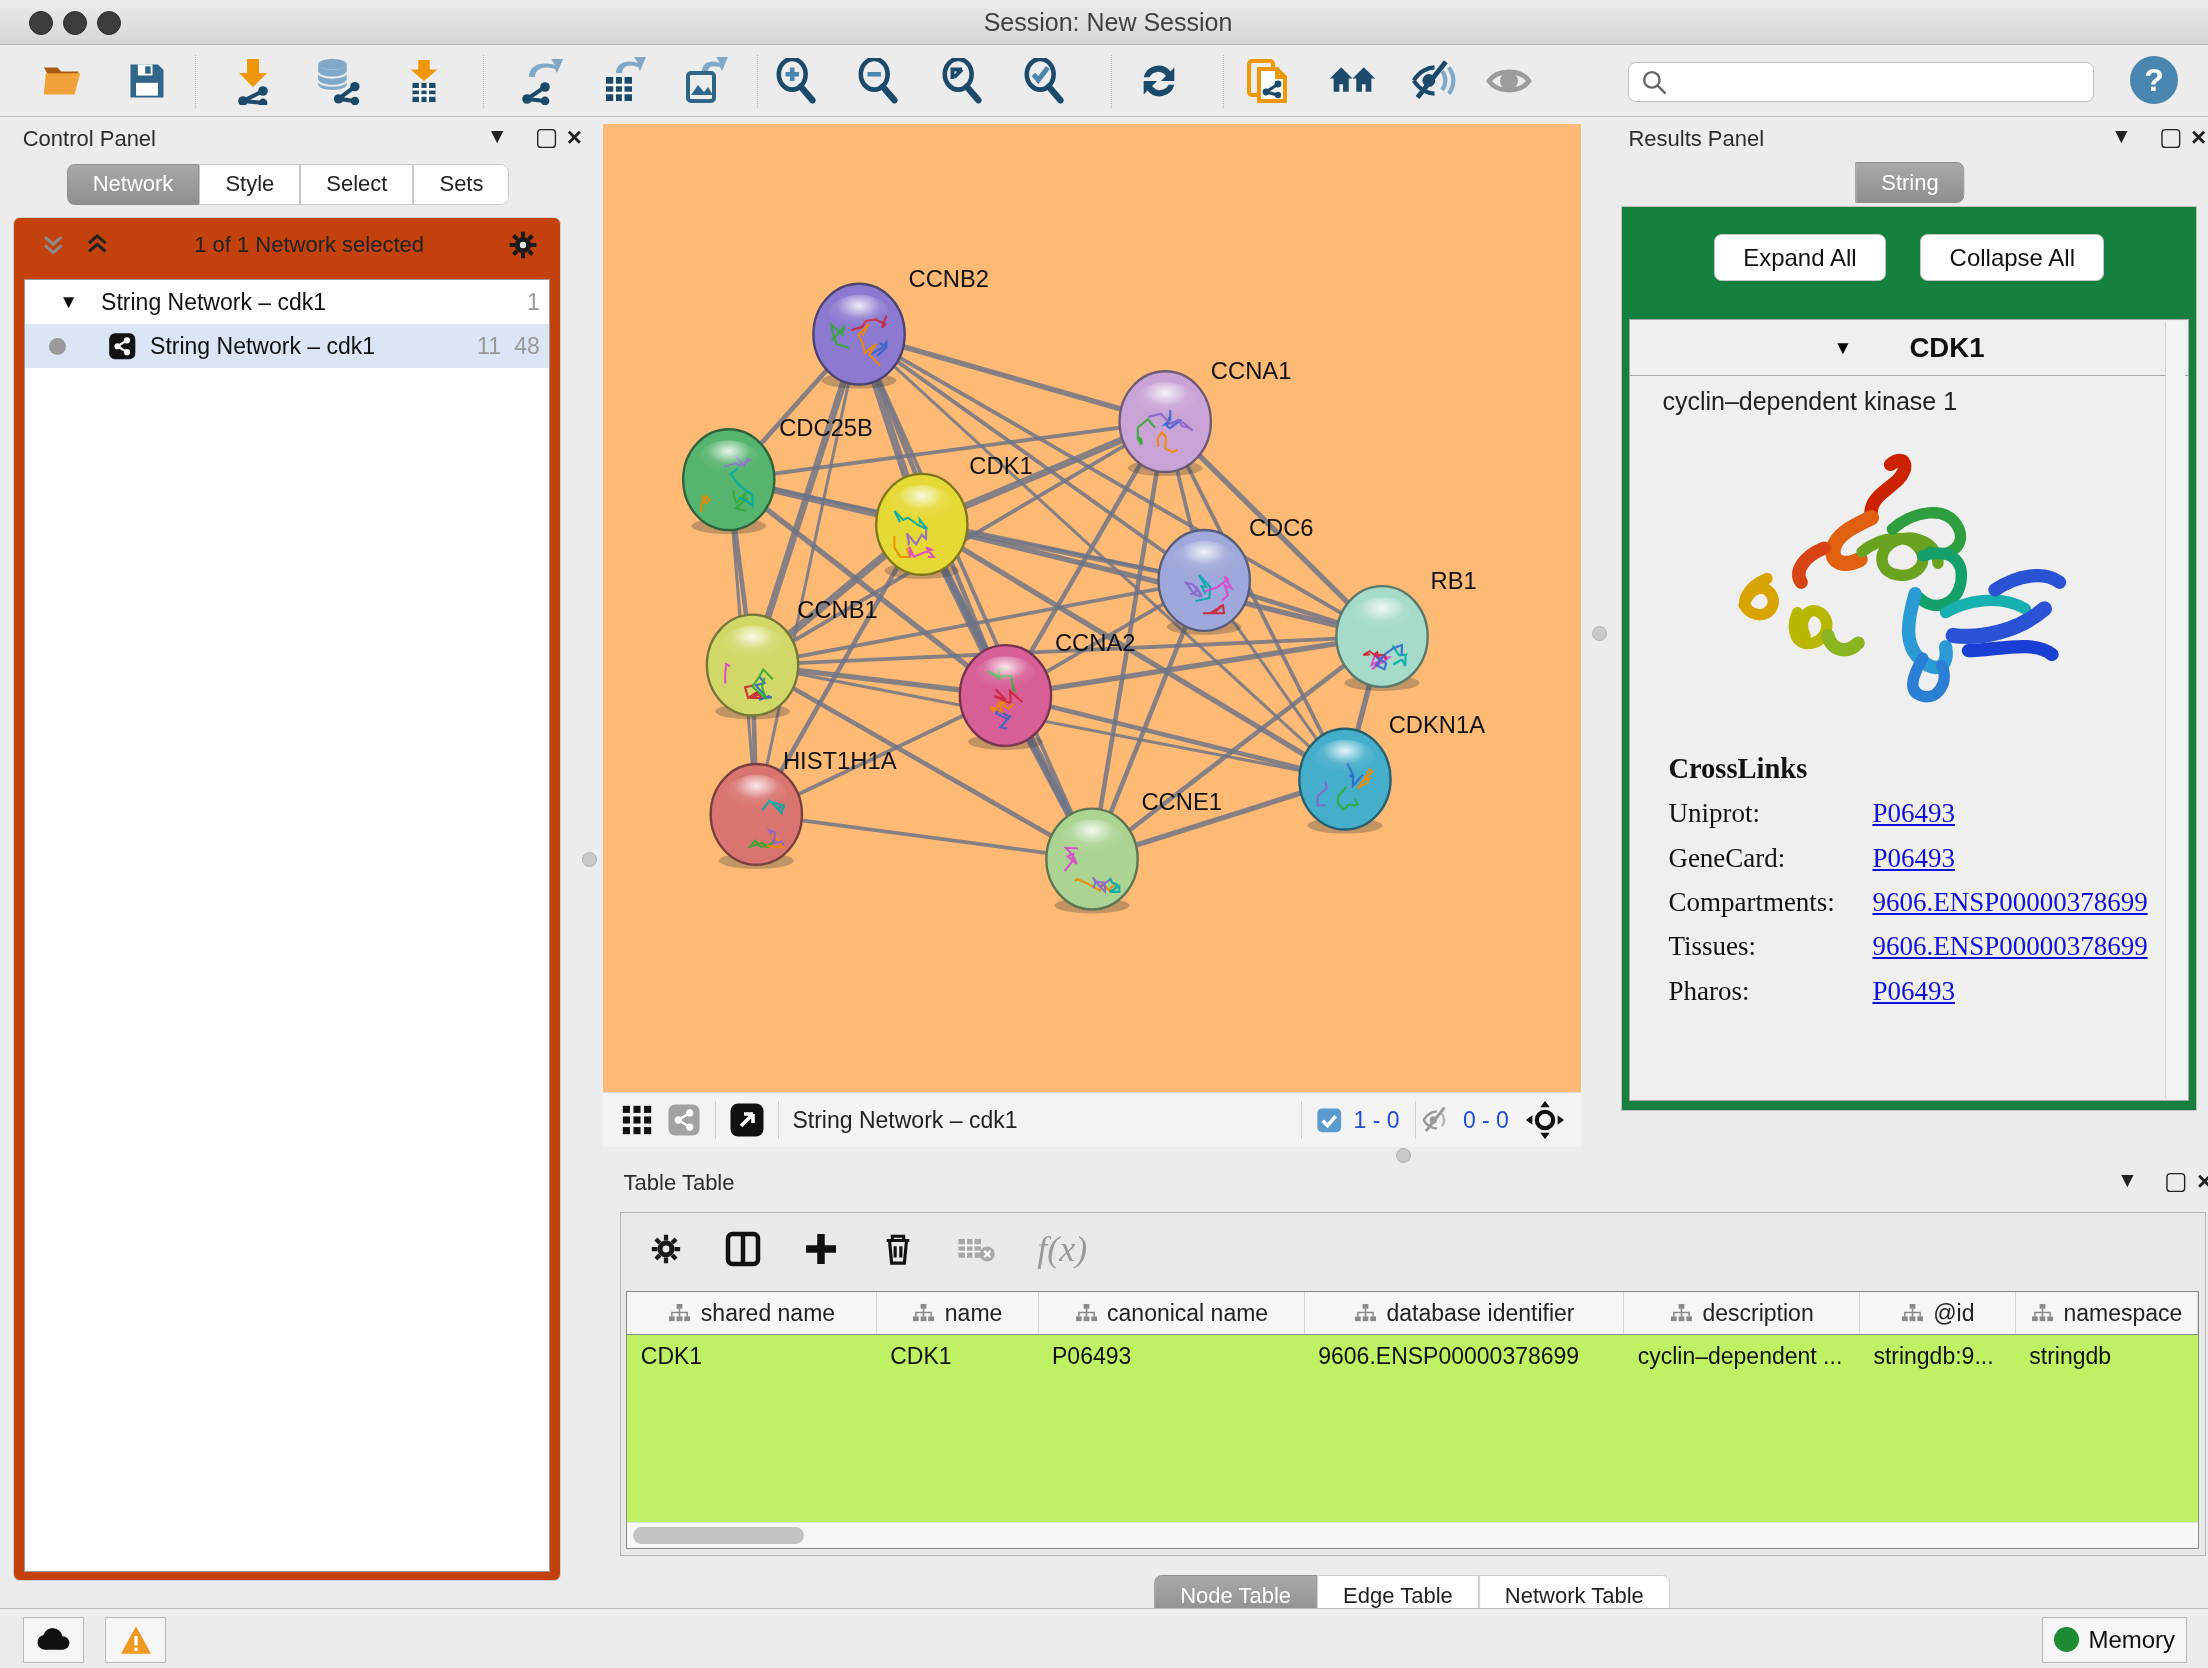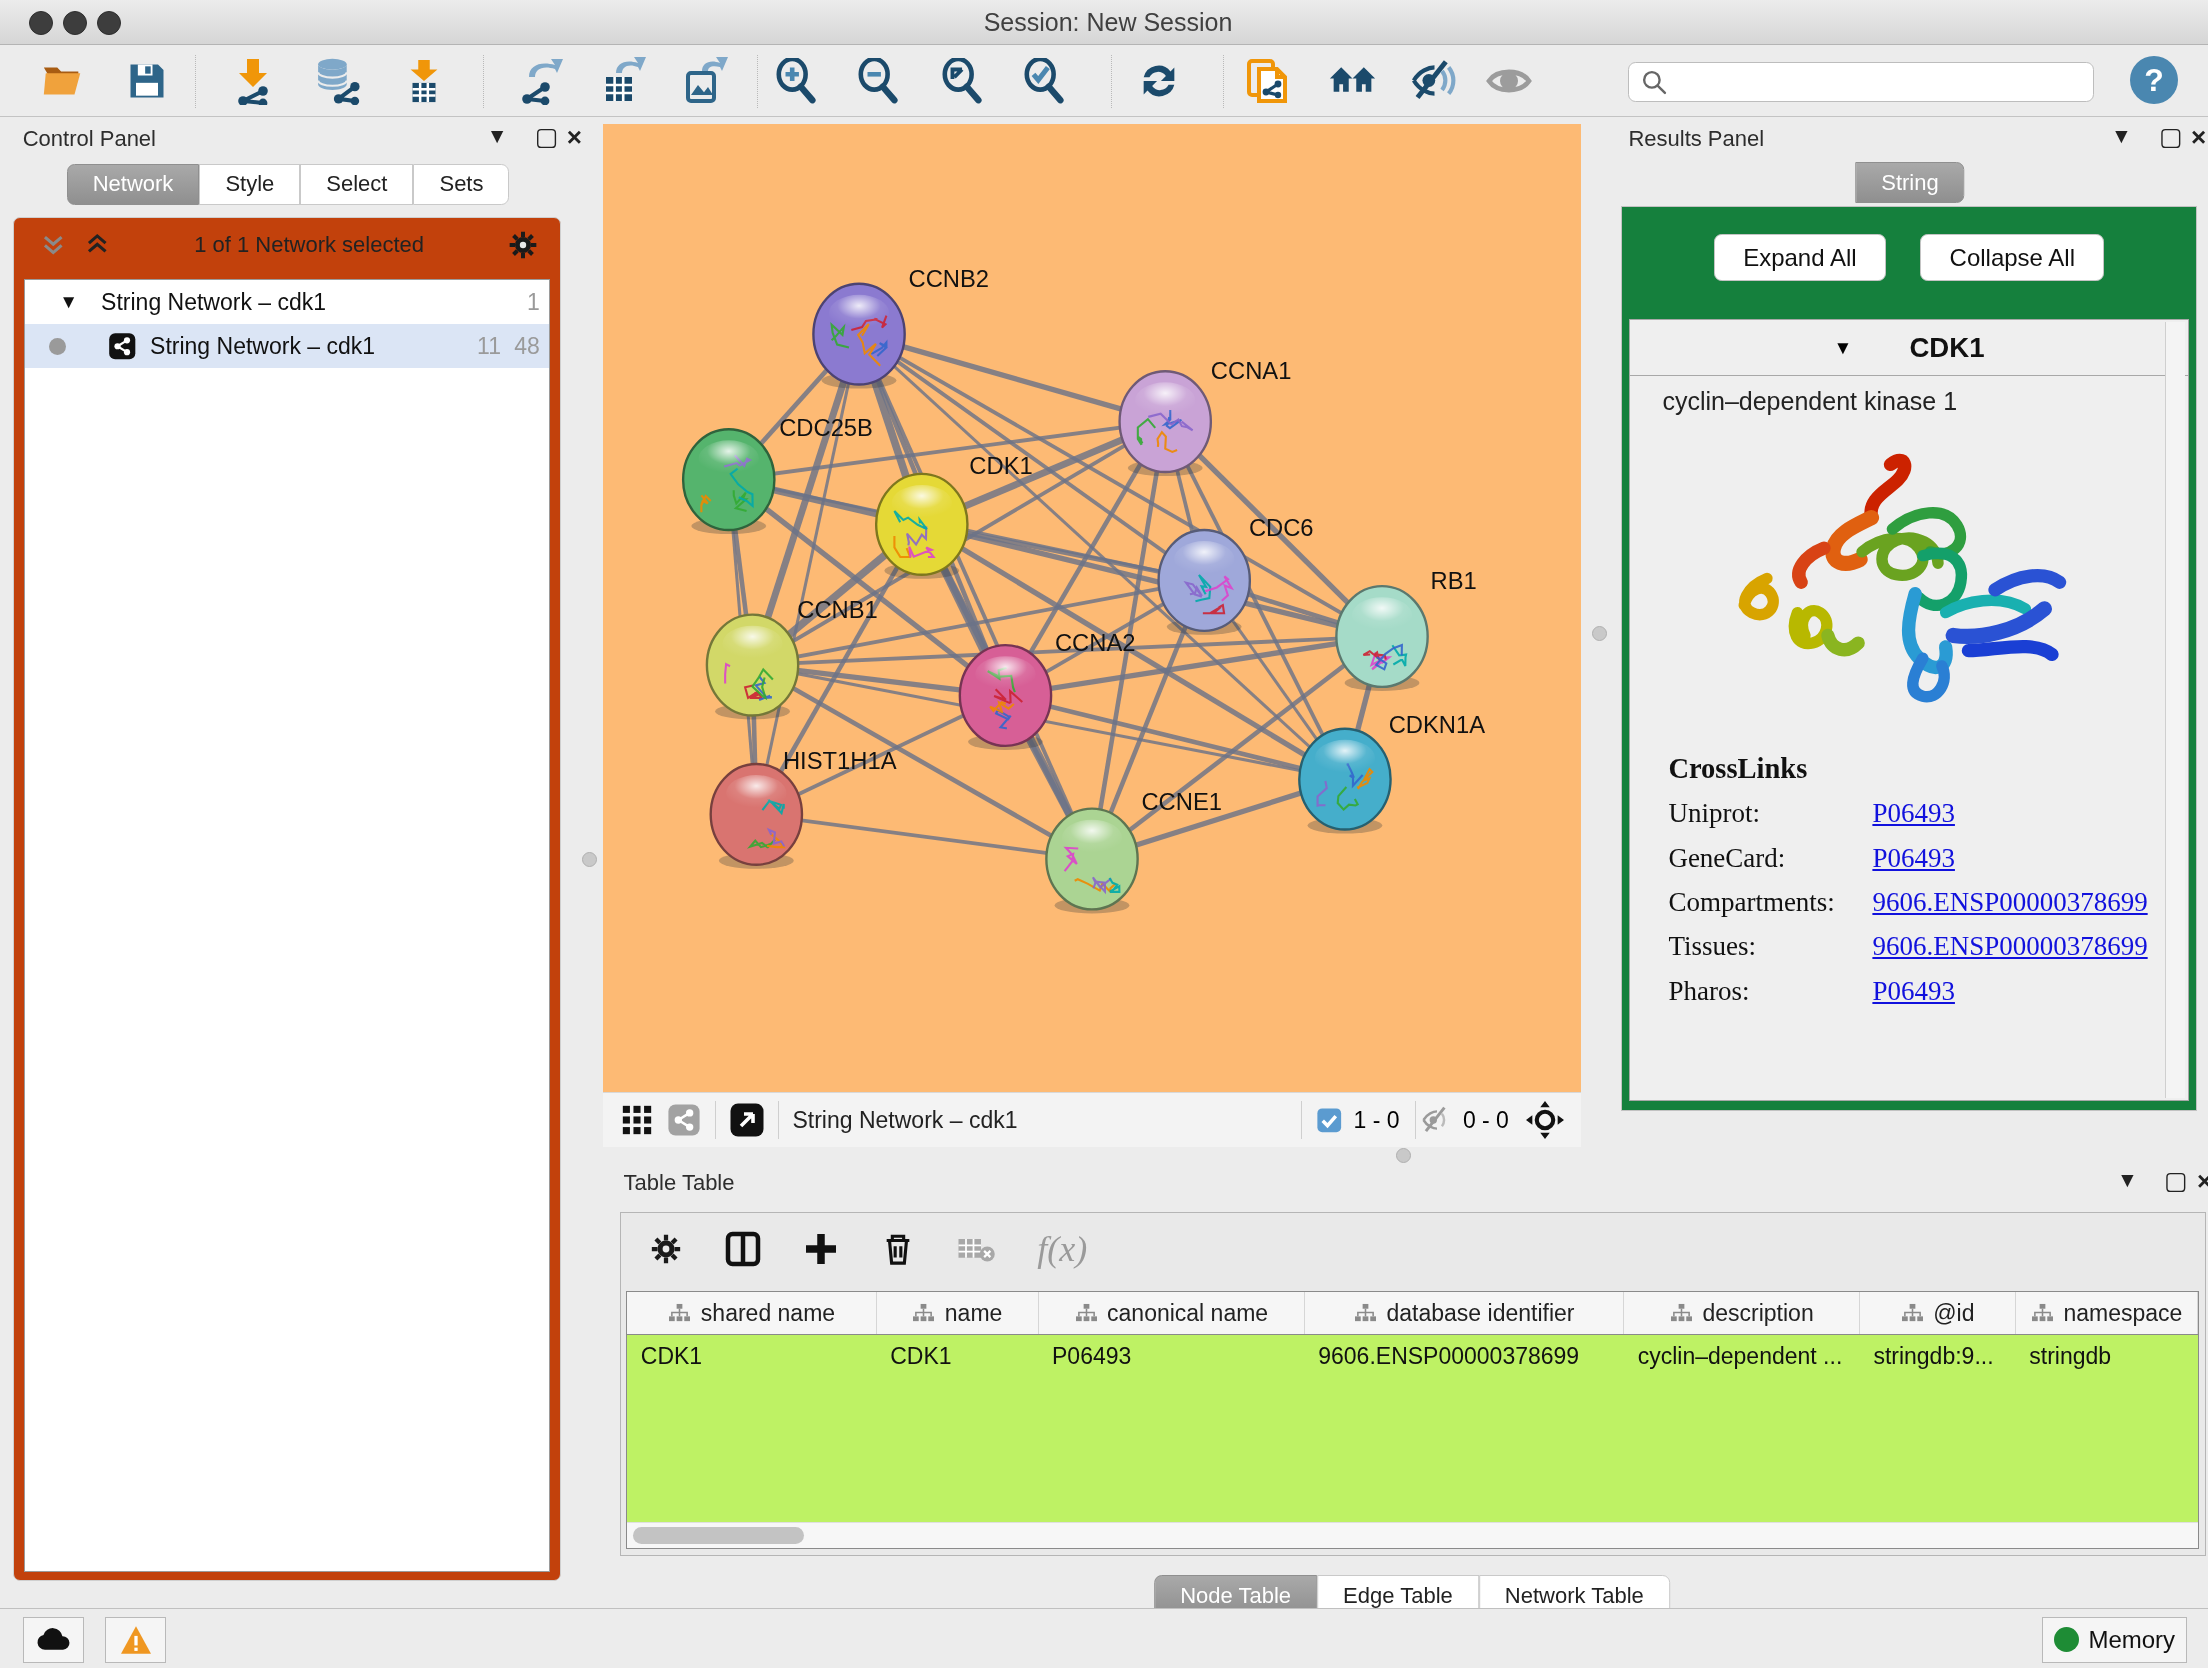--- a/index.html
+++ b/index.html
@@ -31,21 +31,21 @@
   #cp-summary .sum-txt{flex:1;text-align:center;font-size:22px;color:#222;}
   #net-list{position:absolute;left:9.5px;top:61px;right:9.5px;bottom:7.6px;background:#fff;border:1px solid #9a9a9a;overflow:hidden;}
   .tree-row{display:flex;align-items:center;height:44px;font-size:23px;color:#111;padding:0 9.5px;cursor:pointer;}
   .tree-row .cnt{color:#9a9a9a;margin-left:13.3px;}
   .tree-row.selected{background:#dbe5f5;}
   
   #net-view{position:absolute;left:603px;top:124px;width:978px;height:968px;background:#fdba74;}
   #net-bar{position:absolute;left:603px;top:1092px;width:978px;height:54px;background:#f3f3f3;border-top:1px solid #d8d8d8;display:flex;align-items:center;}
   #net-bar .nb-sep{width:0;height:38px;border-left:1px solid #cfcfcf;margin:0 13.3px;}
   #net-bar .nb-title{font-size:23px;color:#222;}
-  #net-bar .nb-num{font-size:23px;color:#000000;margin:0 9.5px;}
+  #net-bar .nb-num{font-size:23px;color:#1d4ed8;margin:0 9.5px;}
   .dot-handle{position:absolute;width:13.3px;height:13.3px;border-radius:50%;background:#c9c9c9;border:1px solid #b0b0b0;}
   
   #results-panel{position:absolute;left:1617px;top:122px;width:586px;height:989px;}
   #rp-header{position:relative;height:38px;}
   #rp-tab{position:absolute;left:50%;transform:translateX(-50%);top:40px;}
   #rp-box{position:absolute;left:3.8px;top:84px;right:5.7px;bottom:0;background:#15803d;border:1px solid #c2c2c2;}
   .rp-btn{display:inline-block;background:#fff;border:1px solid #c4c4c4;border-radius:7.6px;font-size:24px;color:#111;padding:8.6px 28.5px;cursor:pointer;}
   #gene-card{position:absolute;left:7.6px;top:112px;right:7.6px;bottom:9.5px;background:#efefef;border:1px solid #a8a8a8;}
   #gene-head{height:55px;display:flex;align-items:center;justify-content:center;border-bottom:1px solid #a8a8a8;}
   #gene-symbol{font-size:27.6px;font-weight:bold;color:#111;margin-left:57px;}

